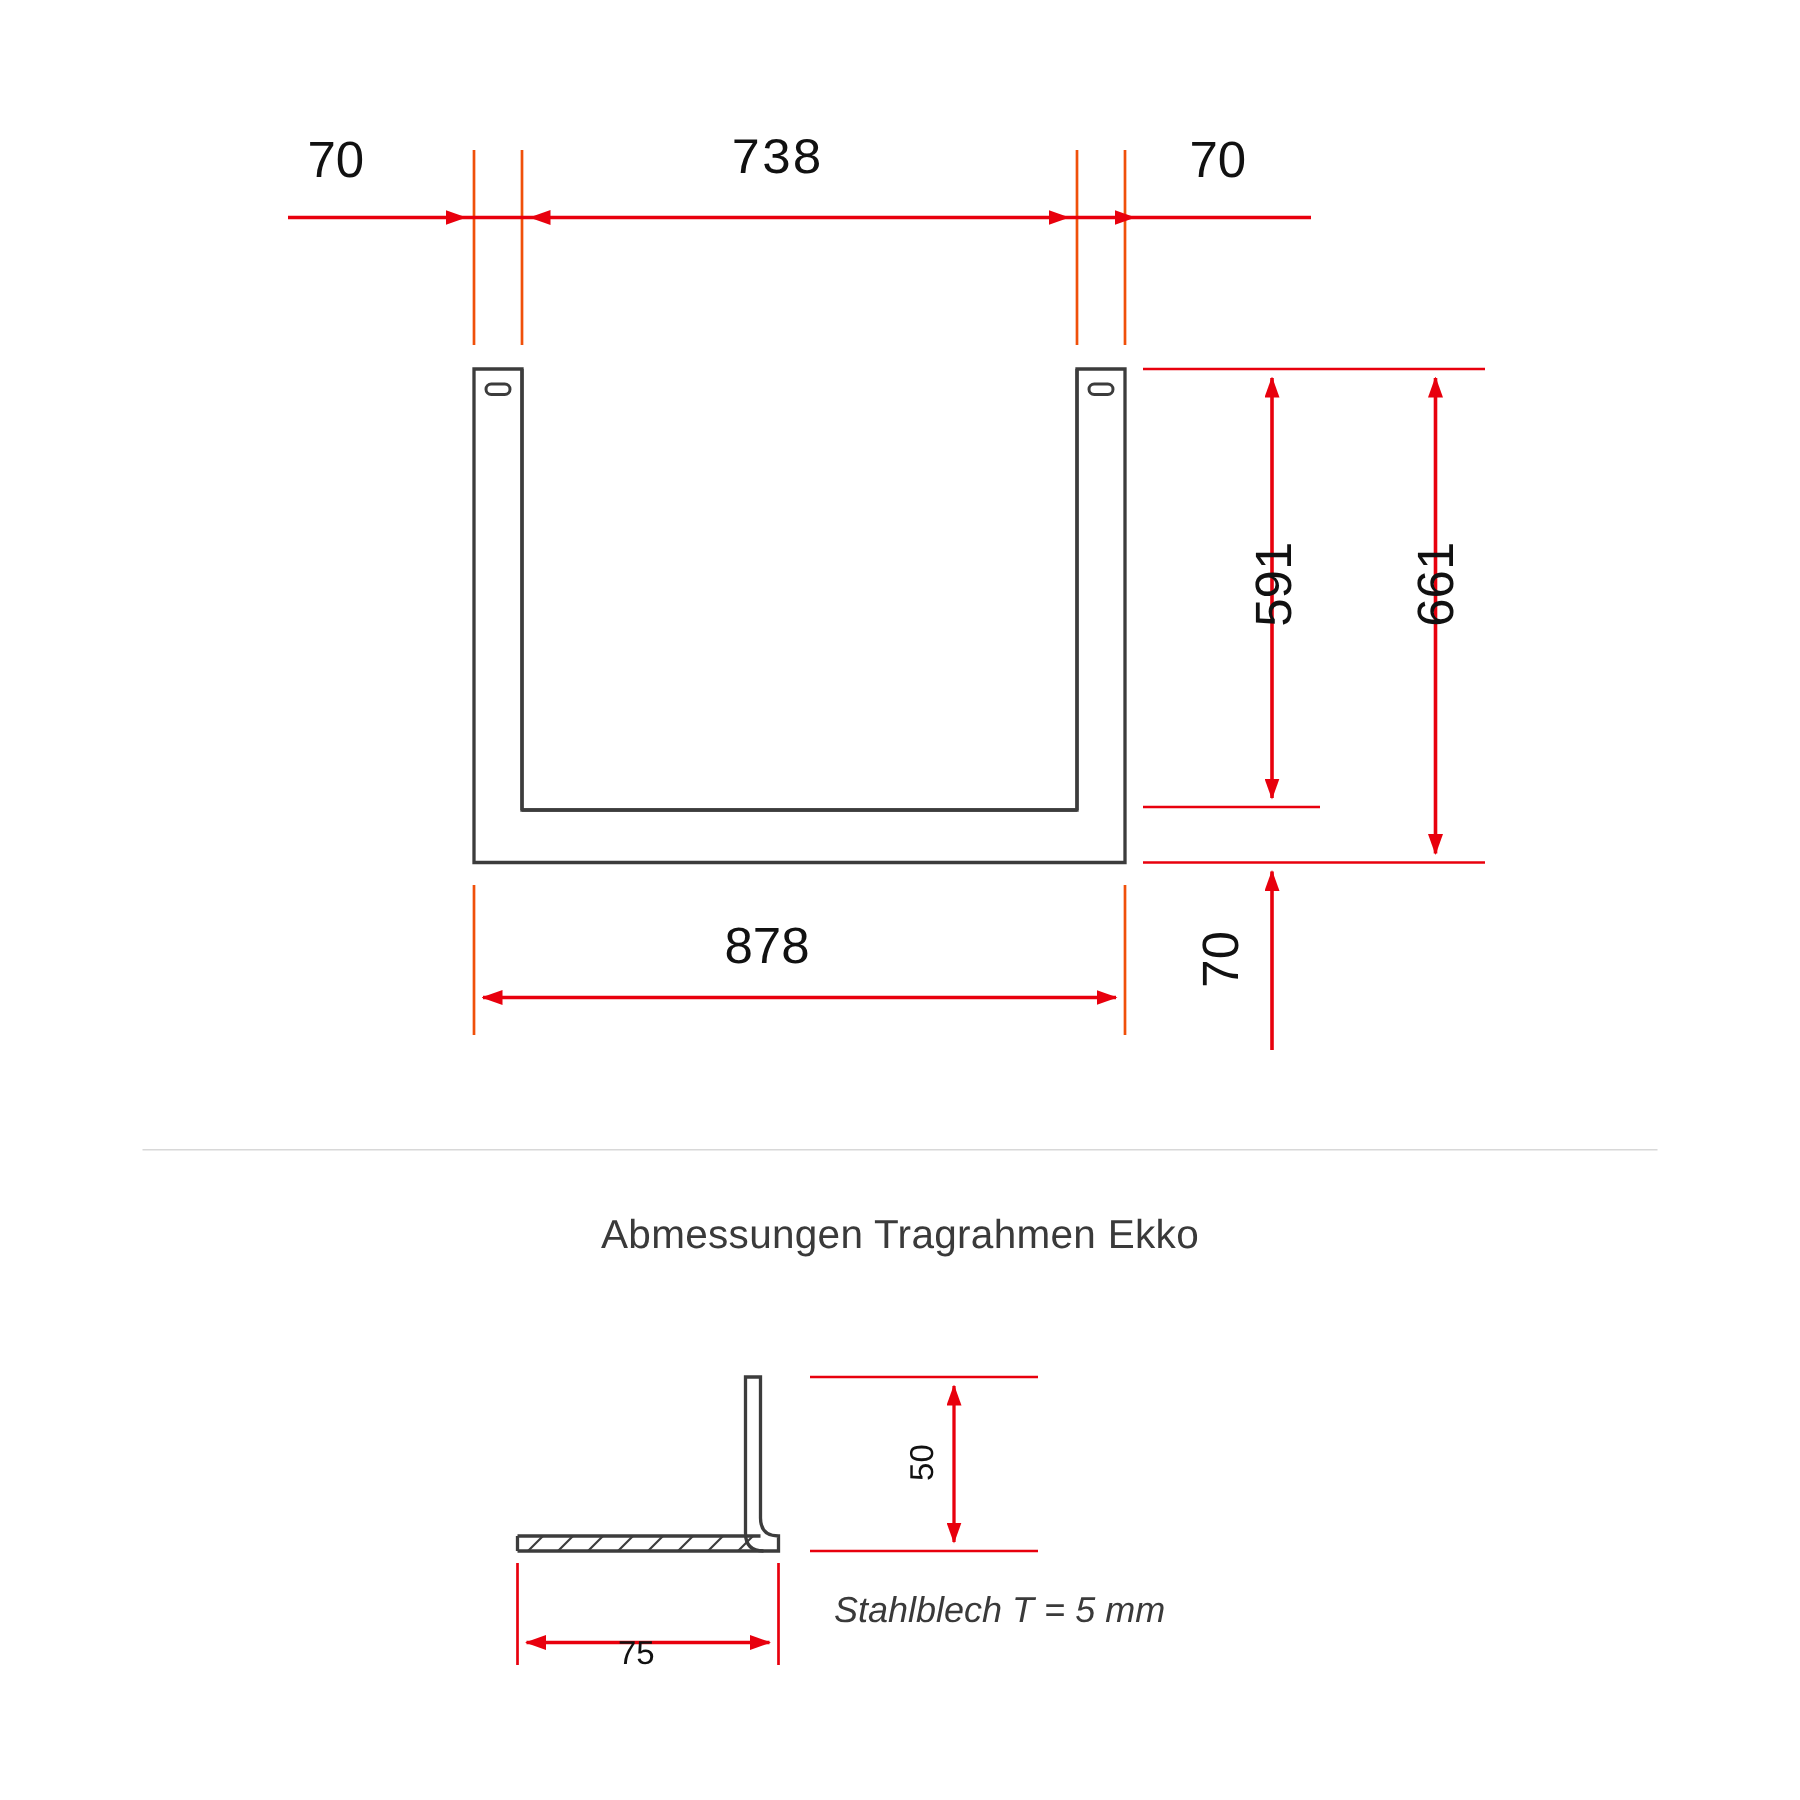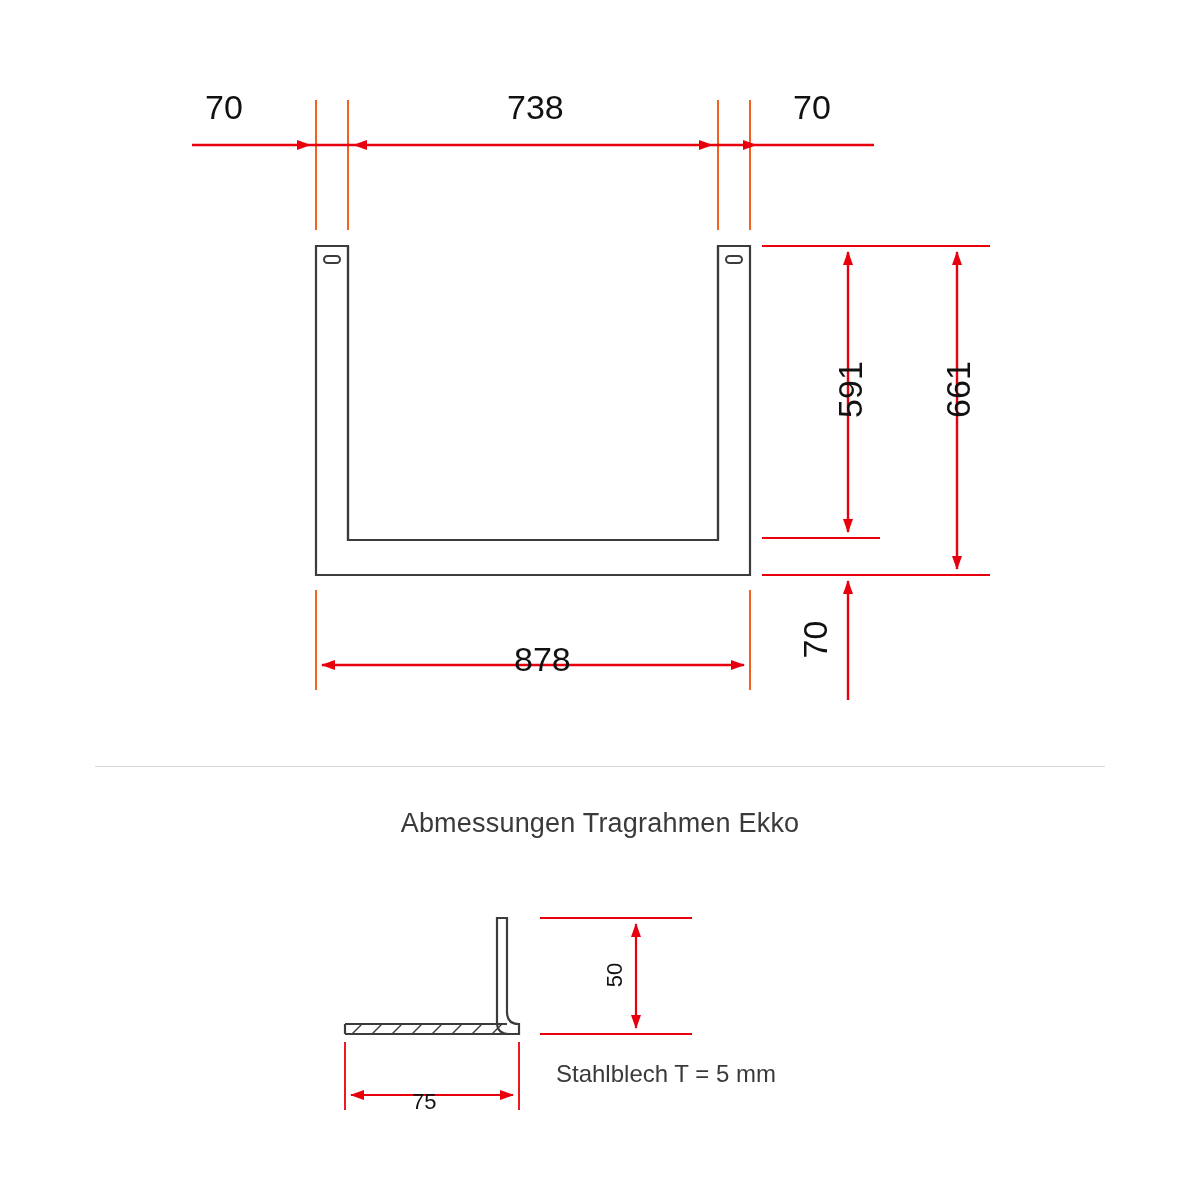--- a/index.html
+++ b/index.html
@@ -179,35 +179,35 @@
       <line x1="345" y1="1042" x2="345" y2="1110"></line>
       <line x1="519" y1="1042" x2="519" y2="1110"></line>
     </g>
     <g stroke="#e8000d" stroke-width="2.2">
       <line x1="351" y1="1095" x2="513" y2="1095" marker-start="url(#arrL)" marker-end="url(#arrR)"></line>
     </g>
   </svg>
 
   <div class="dimtext" style="left:205px; top:88px;">70</div>
 
-  <div class="dimtext" style="left:507px; top:88px;">738</div>
+  <div class="dimtext" style="left:487px; top:88px;font-family:Liberation Mono, monospace;">738</div>
 
   <div class="dimtext" style="left:793px; top:88px;">70</div>
 
   <div class="dimtext vert" style="left:780px; top:370px; width:140px; text-align:center;">591</div>
 
   <div class="dimtext vert" style="left:888px; top:370px; width:140px; text-align:center;">661</div>
 
   <div class="dimtext vert" style="left:760px; top:620px; width:110px; text-align:center;">70</div>
 
-  <div class="dimtext" style="left:483px; top:640px;margin-left:31px;">878</div>
+  <div class="dimtext" style="left:483px; top:612px;">878</div>
 
   <div class="divider"></div>
 
   <div class="caption">Abmessungen Tragrahmen Ekko</div>
 
   <div class="small-dim vert" style="left:580px; top:962px; width:70px; text-align:center;">50</div>
 
   <div class="small-dim" style="left:412px; top:1057px;margin-top:32px;">75</div>
 
-  <div class="notetext" style="left:556px; top:1060px;">Stahlblech T = 5 mm</div>
+  <div class="notetext" style="left:556px; top:1060px;font-style:italic;">Stahlblech T = 5 mm</div>
 
 </div>
 
 </body></html>

